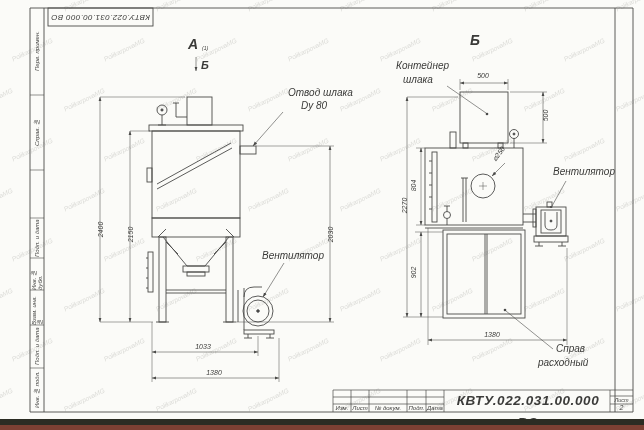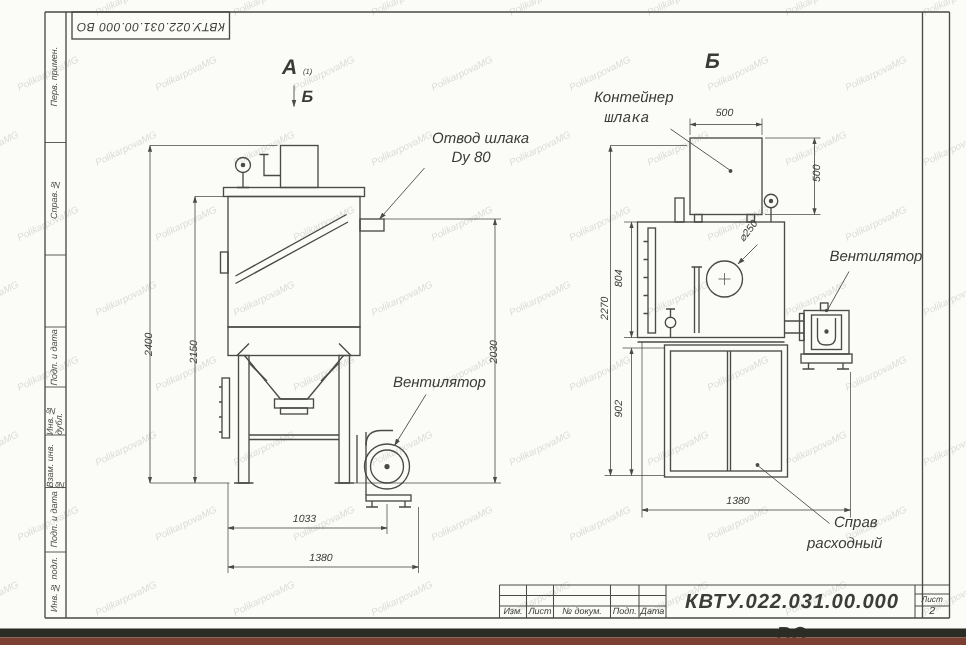--- a/index.html
+++ b/index.html
@@ -231,21 +231,21 @@
   <div class="txt viewlbl" style="left:188px;top:36px;">А</div>
   <div class="txt" style="left:202px;top:45px;font-size:5px;">(1)</div>
   <div class="txt" style="left:201px;top:59px;font-size:11px;font-weight:bold;">Б</div>
   <div class="txt viewlbl" style="left:470px;top:32px;">Б</div>
 
   <div class="txt callout" style="left:288px;top:87px;">Отвод шлака</div>
   <div class="txt callout" style="left:301px;top:100px;">Dy 80</div>
   <div class="txt callout" style="left:262px;top:250px;">Вентилятор</div>
 
   <div class="txt callout" style="left:396px;top:60px;">Контейнер</div>
-  <div class="txt callout" style="left:403px;top:74px;font-family:Liberation Mono, monospace;">шлака</div>
+  <div class="txt callout" style="left:403px;top:74px;">шлака</div>
   <div class="txt callout" style="left:553px;top:166px;">Вентилятор</div>
   <div class="txt callout" style="left:556px;top:343px;">Справ</div>
   <div class="txt callout" style="left:538px;top:357px;">расходный</div>
   <div class="txt dimtxt" style="left:486px;top:150px;width:26px;transform:rotate(-52deg);">⌀250</div>
 
   <div class="txt dimtxt rot90" style="left:89px;top:226px;width:22px;">2400</div>
   <div class="txt dimtxt rot90" style="left:119px;top:231px;width:22px;">2150</div>
   <div class="txt dimtxt rot90" style="left:319px;top:231px;width:22px;">2030</div>
   <div class="txt dimtxt" style="left:192px;top:343px;width:22px;">1033</div>
   <div class="txt dimtxt" style="left:203px;top:369px;width:22px;">1380</div>

